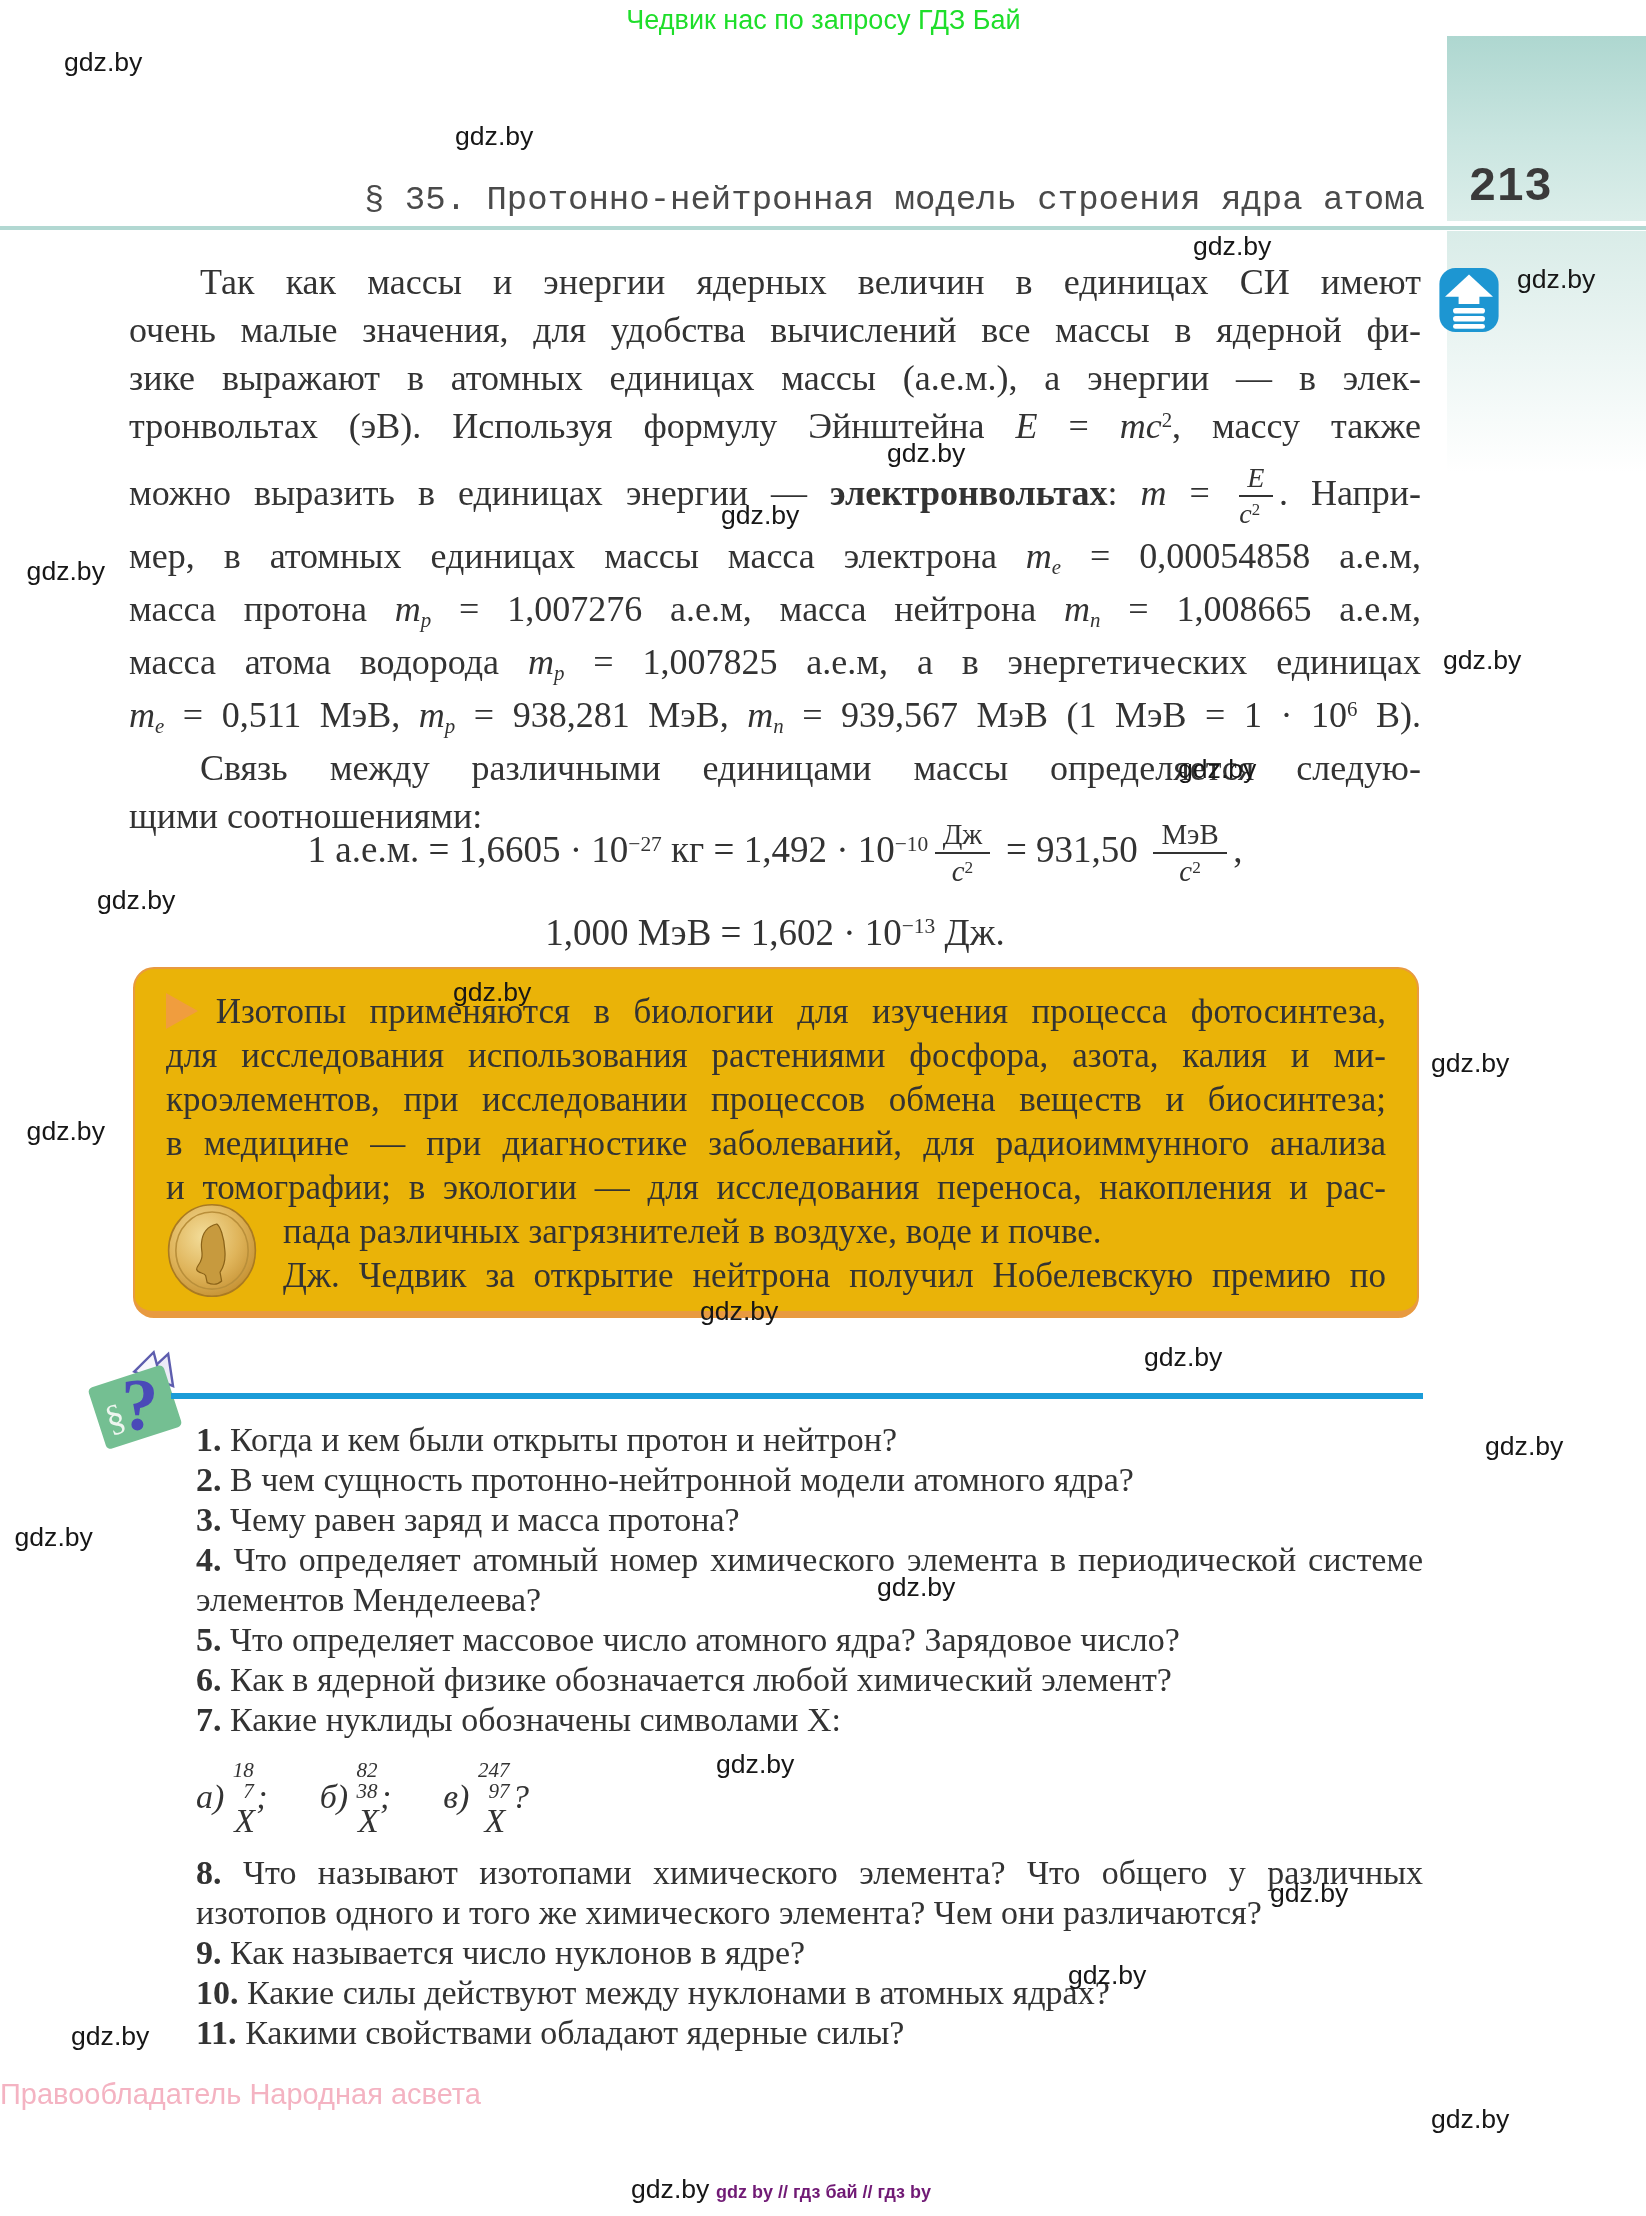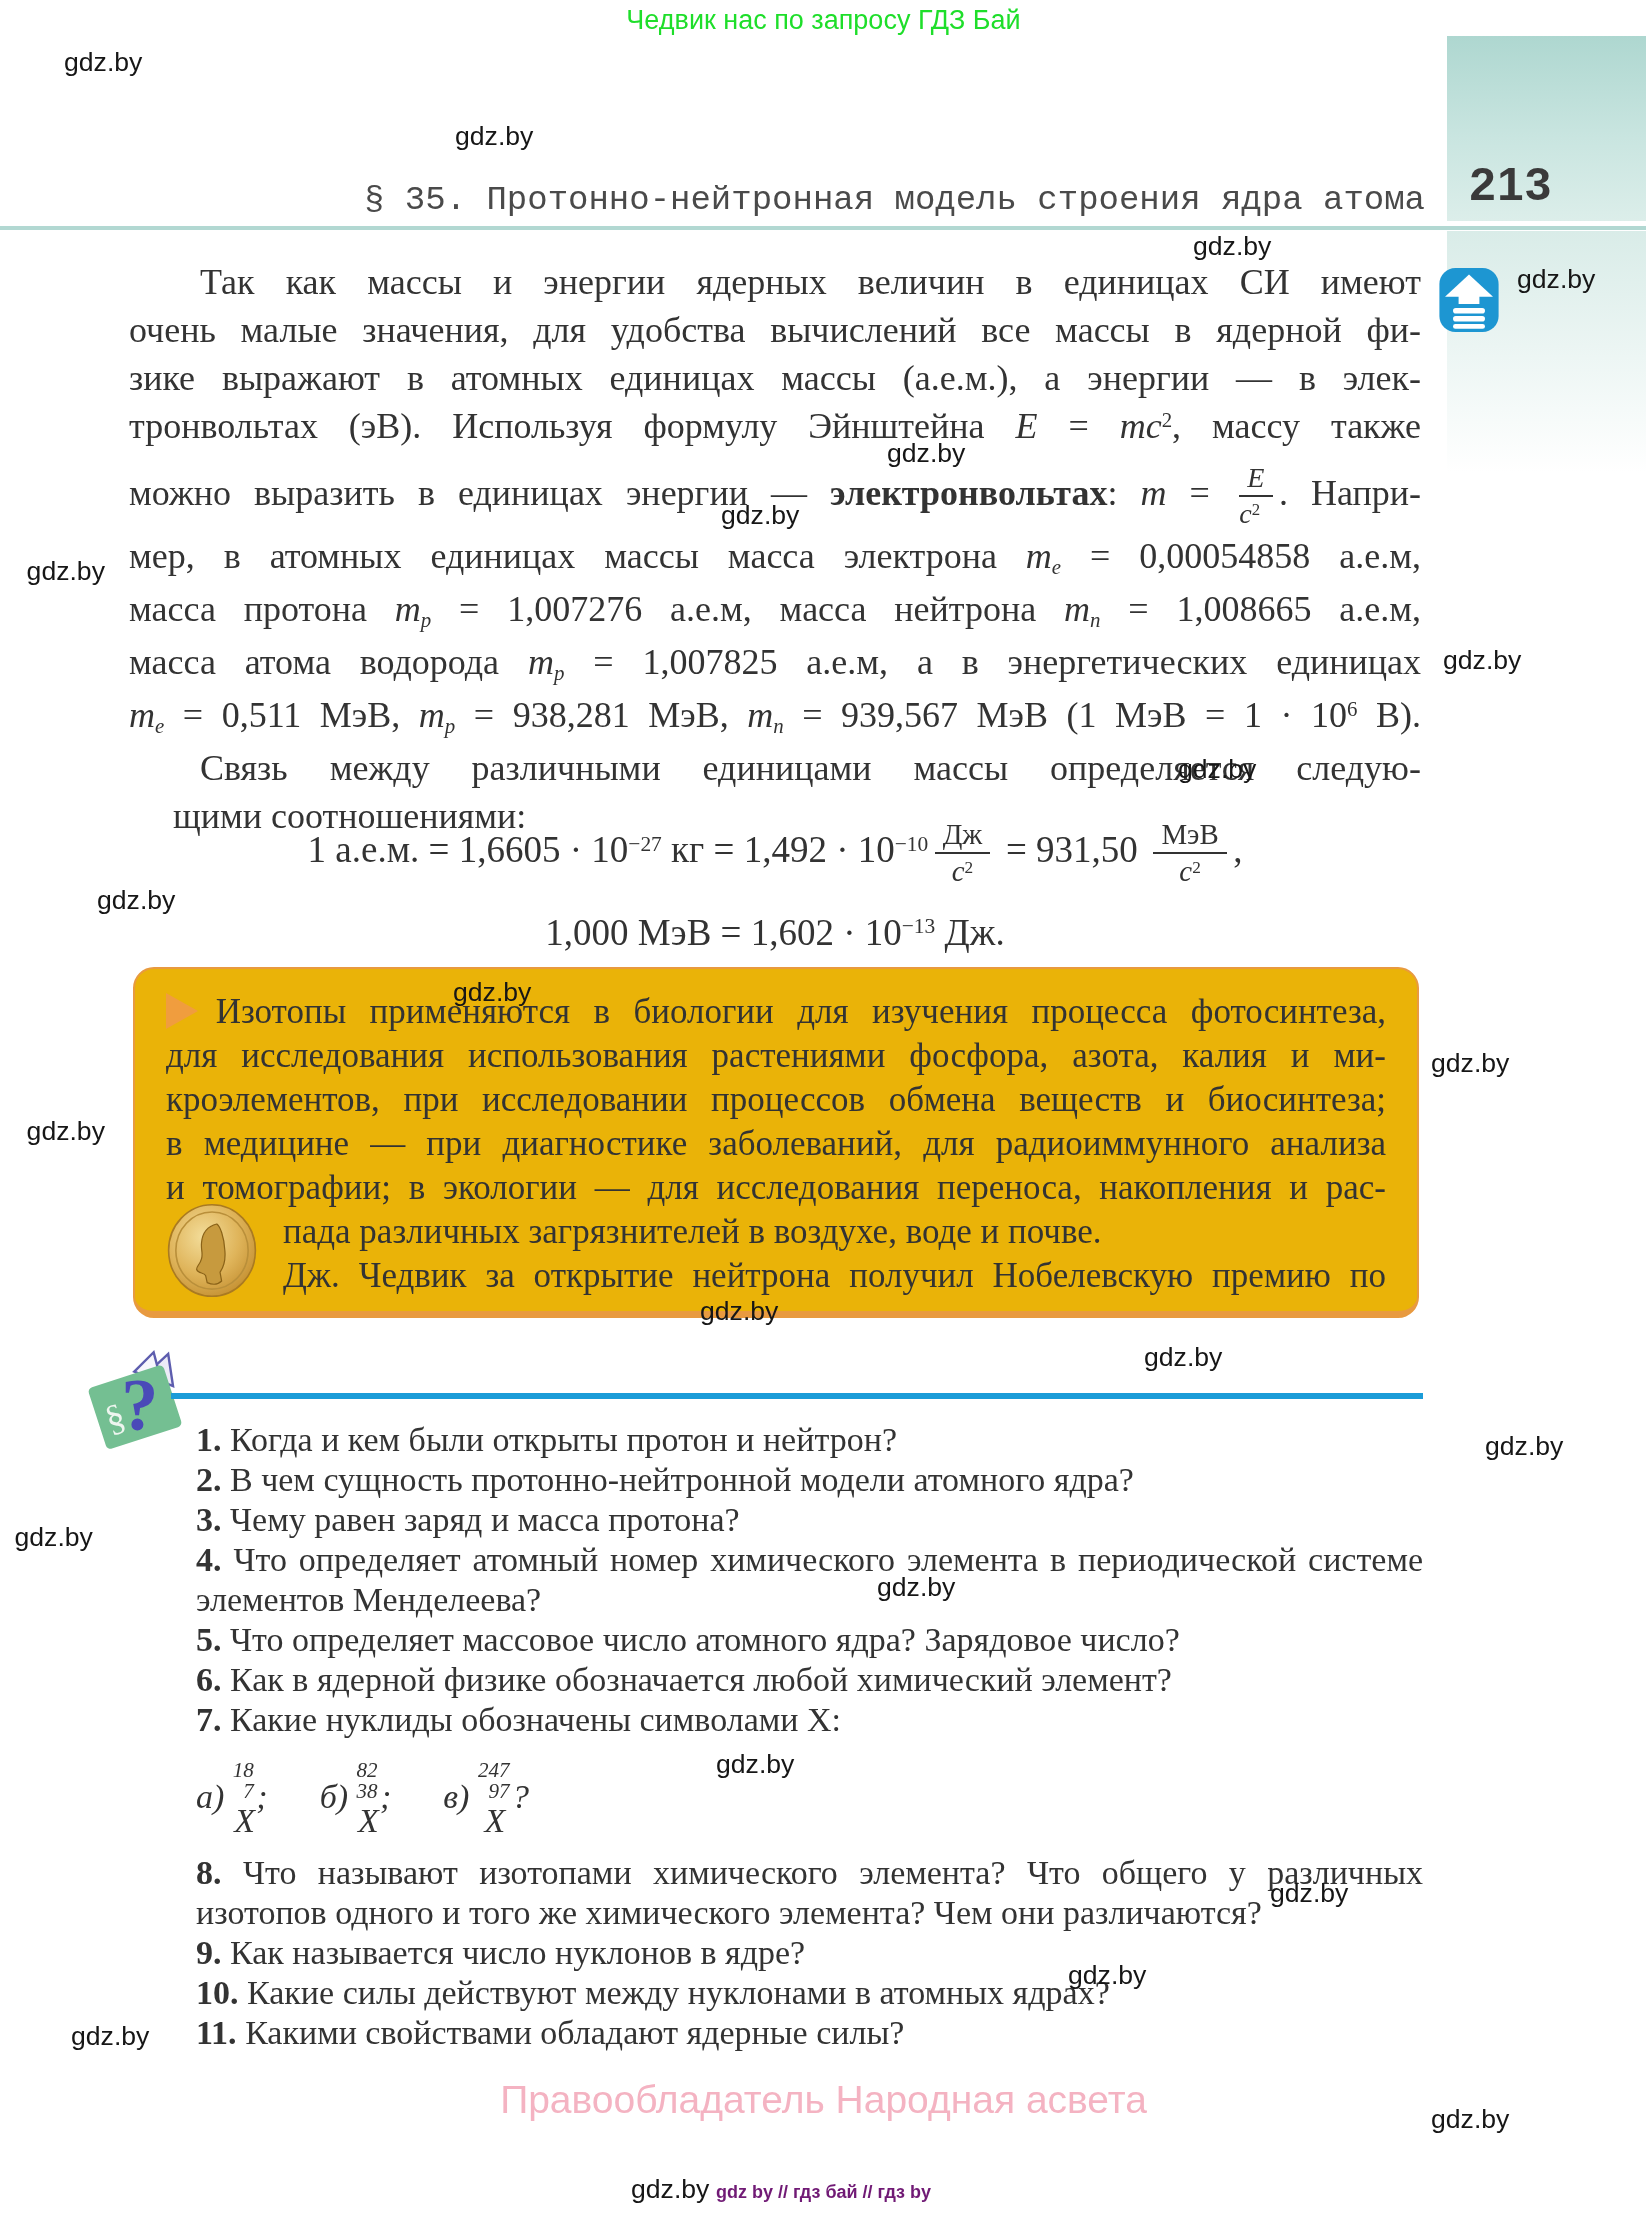--- a/index.html
+++ b/index.html
@@ -23,21 +23,21 @@
 
   .title { position:absolute; top:181px; right:222px; font-family:Liberation Mono, monospace;
            font-size:34px; color:#4a4a4a; white-space:nowrap; }
 
   .topicon { position:absolute; left:1439px; top:268px; width:60px; height:64px; }
 
   .content { position:absolute; left:129px; top:258px; width:1292px;
              font-size:36px; line-height:48px; }
   .line { overflow:hidden; }
   .jl { text-align:justify; text-align-last:justify; }
-  .ll { text-align:left; text-align-last:left;margin-left:44px; }
+  .ll { text-align:left; text-align-last:left; }
   .ind1 { text-indent:71px; }
   .tall { line-height:77px; height:77px; }
 
   .formula { position:absolute; left:129px; width:1292px; text-align:center; font-size:37px; }
   #formula1 { top:819px; }
   #formula2 { top:911px; }
 
   .sup  { font-size:0.58em; position:relative; top:-0.55em; }
   .msub { font-size:0.58em; position:relative; top:0.28em; font-style:italic; }
   .mv   { font-style:italic; }
@@ -64,22 +64,22 @@
                font-size:34px; line-height:40px; }
   .q  { text-align:left; min-height:40px; }
   .q2 { text-align:justify; }
   .qn { line-height:normal; margin:20px 0 13px;font-style:italic; }
   .qnum { font-weight:bold; }
   .sp { display:inline-block; width:52px; }
   .nuc { display:inline-flex; align-items:center; vertical-align:middle;flex-direction:column; }
   .nuc .sc { display:inline-flex; flex-direction:column; align-items:flex-end;
              font-size:0.62em; line-height:1.0; margin-right:2.4px; }
 
-  .copyright { position:absolute; top:2078px; left:0; right:0; text-align:center;
-               font-family:"Liberation Sans", sans-serif; font-size:39px; color:#f4b3c2; }
+  .copyright { position:absolute; top:2078px; left:0; right:0; 
+               font-family:"Liberation Sans", sans-serif; font-size:29px; color:#f4b3c2; }
   .links { position:absolute; top:2182px; left:0; right:0; text-align:center;
            font-family:"Liberation Sans", sans-serif; font-size:18px; color:#701a75;font-weight:bold; }
 </style>
 </head>
 <body>
 
 <div class="page">
 
   <div class="promo">Чедвик нас по запросу ГДЗ Бай</div>
 

